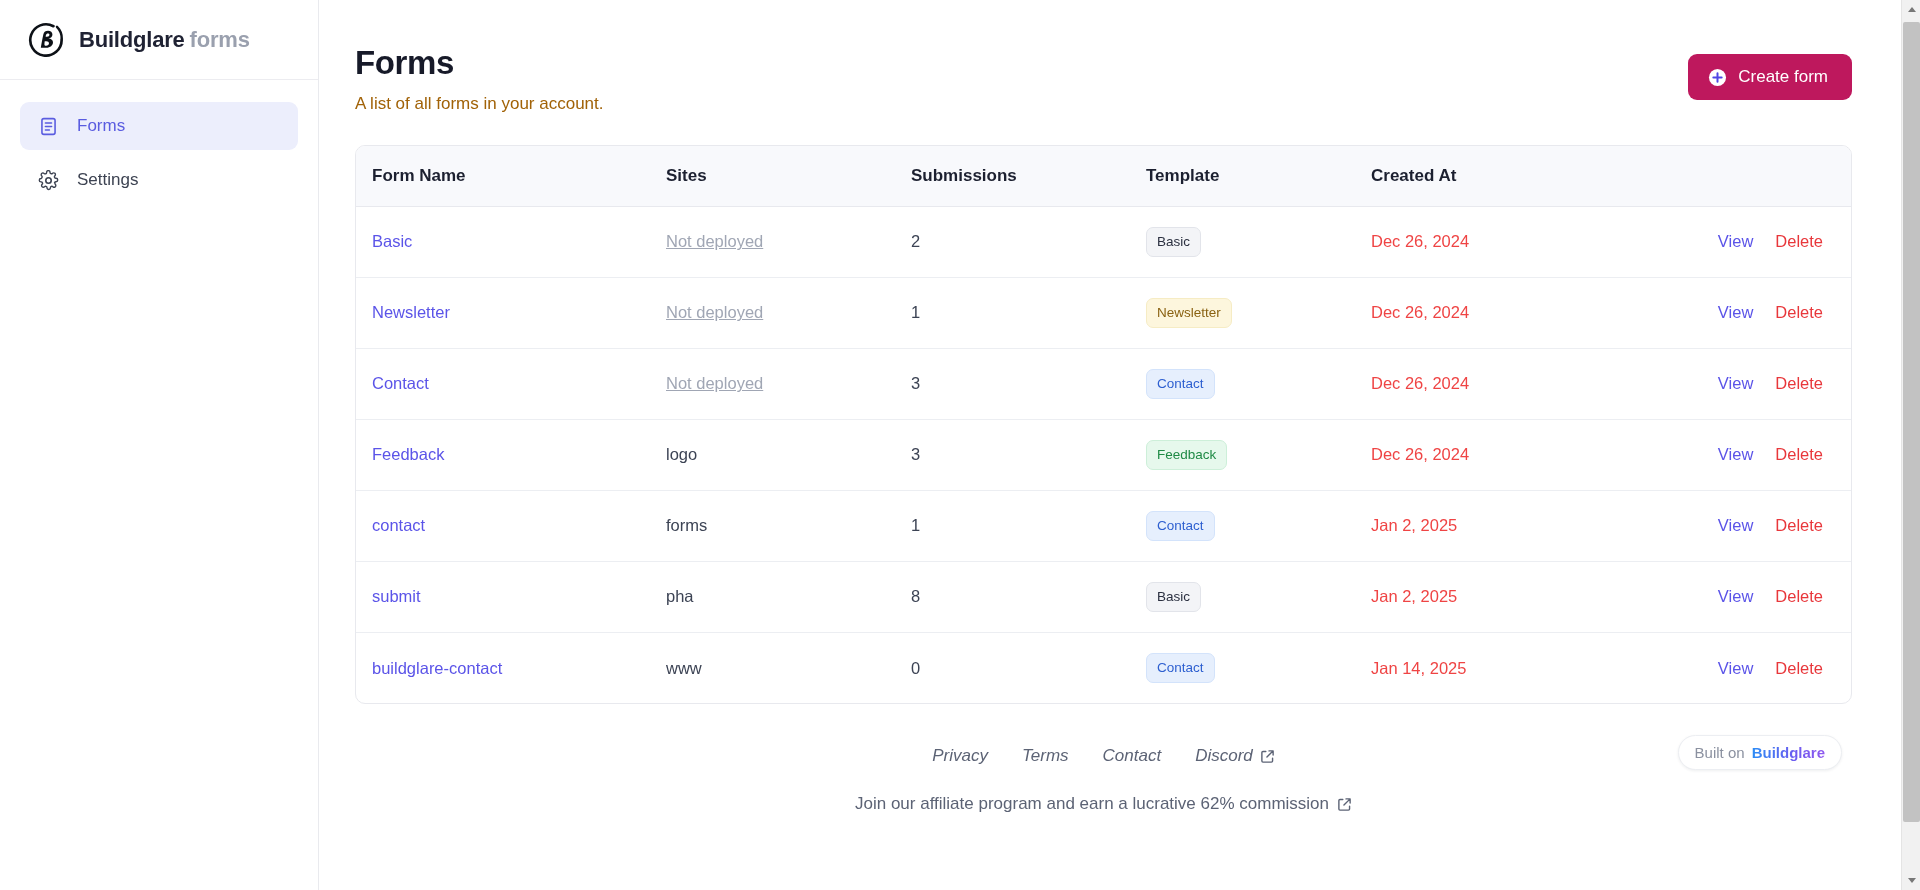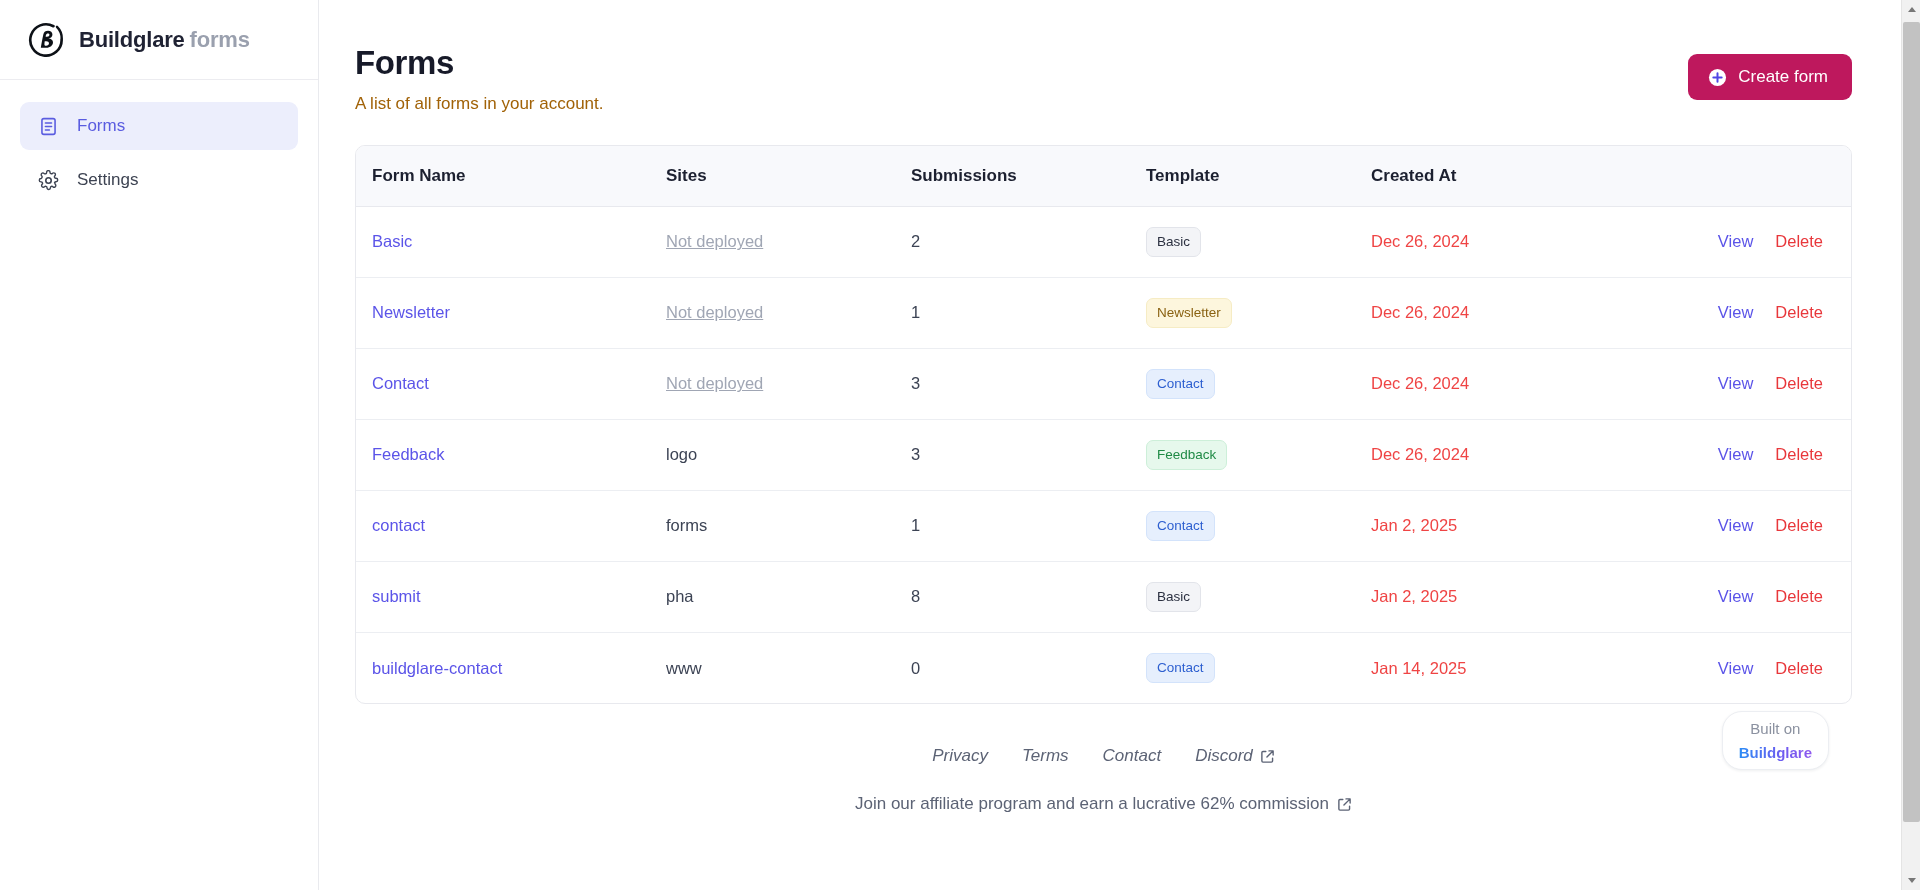--- a/index.html
+++ b/index.html
@@ -243,33 +243,32 @@
   }
   .copyright {
     margin-top: 26px;
     font-size: 16px;
     color: #8d93a2;
   }
   .ext-icon { width: 15px; height: 15px; flex:0 0 15px; display:block; }
 
   .built-badge {
     position: absolute;
-    right: 23px;
+    right: 10px;
     bottom: 44px;
     background: #fff;
     border: 1px solid #eceef2;
     border-radius: 20px;
     padding: 8px 16px;
     display: inline-flex;
     align-items: center;
     gap: 7px;
     font-size: 15px;
     box-shadow: 0 1px 3px rgba(16,24,40,.07);
     cursor: pointer;
-    flex-direction: column;
   }
   .built-on { color: #8b91a0; }
   .built-name {
     font-weight: 700;
     background: linear-gradient(90deg,#2b8cf5 0%, #6f5bf0 60%, #8f58ee 100%);
     -webkit-background-clip: text;
     background-clip: text;
     color: transparent;
   }
 

